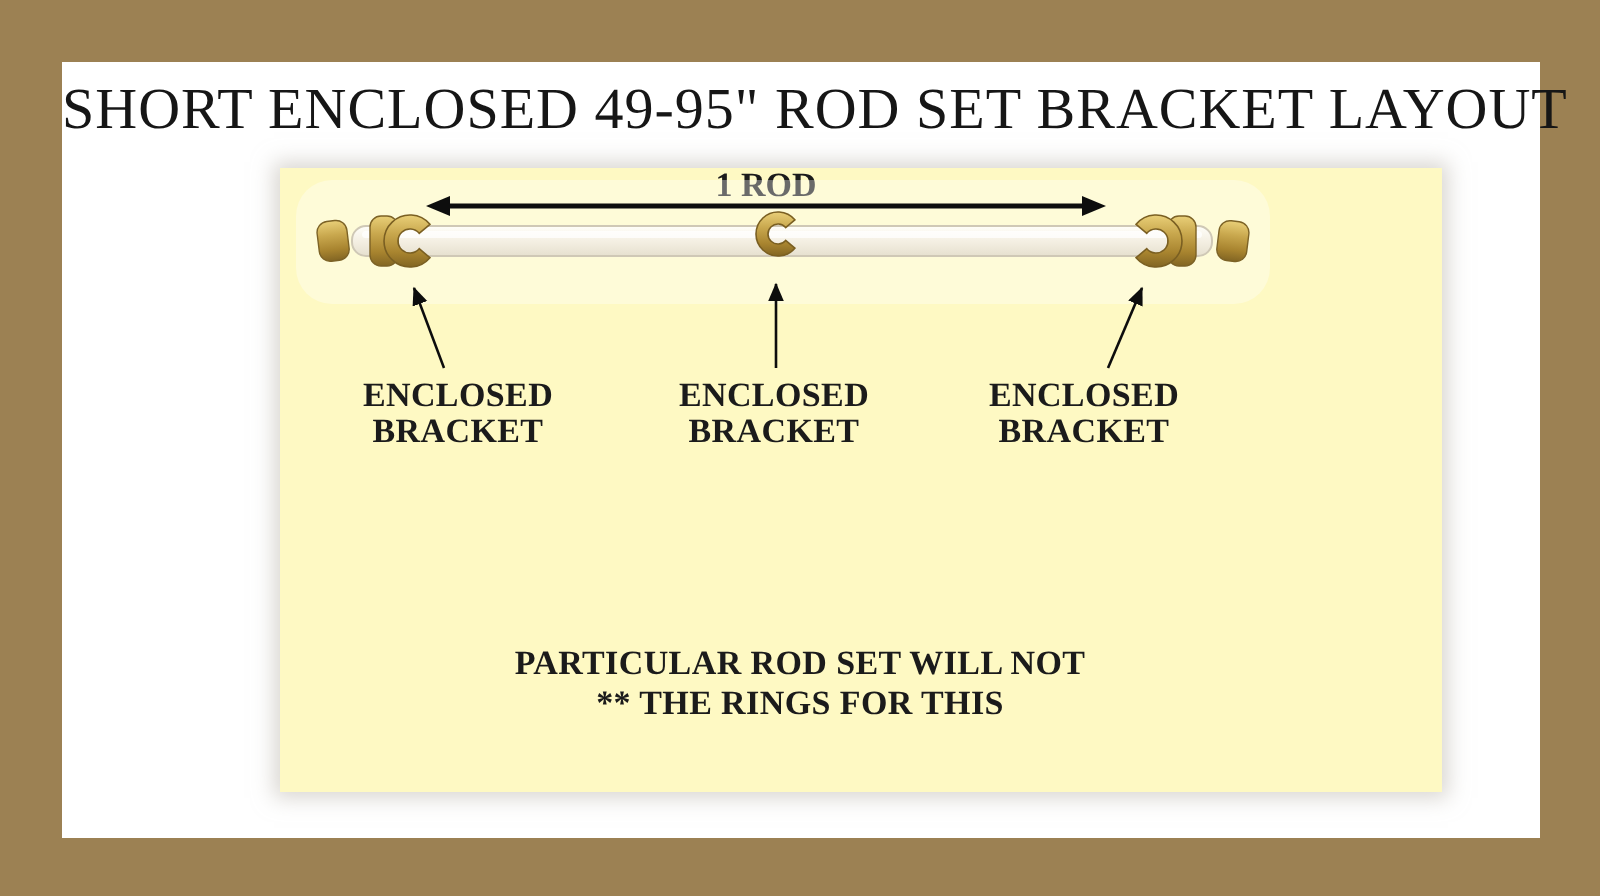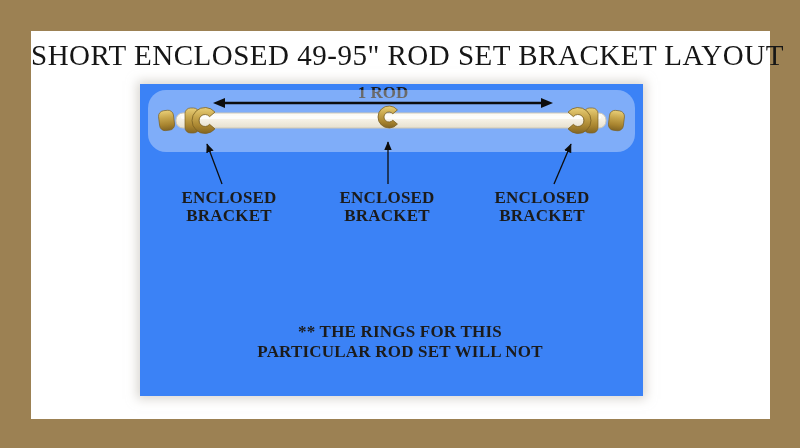--- a/index.html
+++ b/index.html
@@ -17,22 +17,22 @@
     width: 739px; height: 388px;
     background: #ffffff;
   }
   .title {
     position: absolute; left: 0; top: 8px; width: 100%;
     text-align: center; font-size: 29px; letter-spacing: 0.5px;
     white-space: nowrap; color: #161616;
   }
   .panel {
     position: absolute; left: 109px; top: 53px;
-    width: 503px; height: 312px;
-    background: #3b82f6;
+    width: 581px; height: 312px;
+    background: #fef9c3;
     box-shadow: 0 0 10px 3px rgba(185,180,172,0.55);
   }
   .rod-label {
     position: absolute; left: 143px; top: -1px; width: 200px;
     text-align: center; font-size: 17px; font-weight: bold;
     line-height: 20px;
   }
   .assembly-svg { position: absolute; left: 0; top: 0; }
   .blabel {
     position: absolute; top: 105px; width: 160px;
@@ -119,19 +119,19 @@
       <div class="blabel blabel-center">
         <div>ENCLOSED</div>
         <div>BRACKET</div>
       </div>
       <div class="blabel blabel-right">
         <div>ENCLOSED</div>
         <div>BRACKET</div>
       </div>
 
       <div class="note">
+        <div>PARTICULAR ROD SET WILL NOT</div>
         <div>** THE RINGS FOR THIS</div>
-        <div>PARTICULAR ROD SET WILL NOT</div>
       </div>
 
     </div>
   </div>
 </div>
 
 </body></html>

